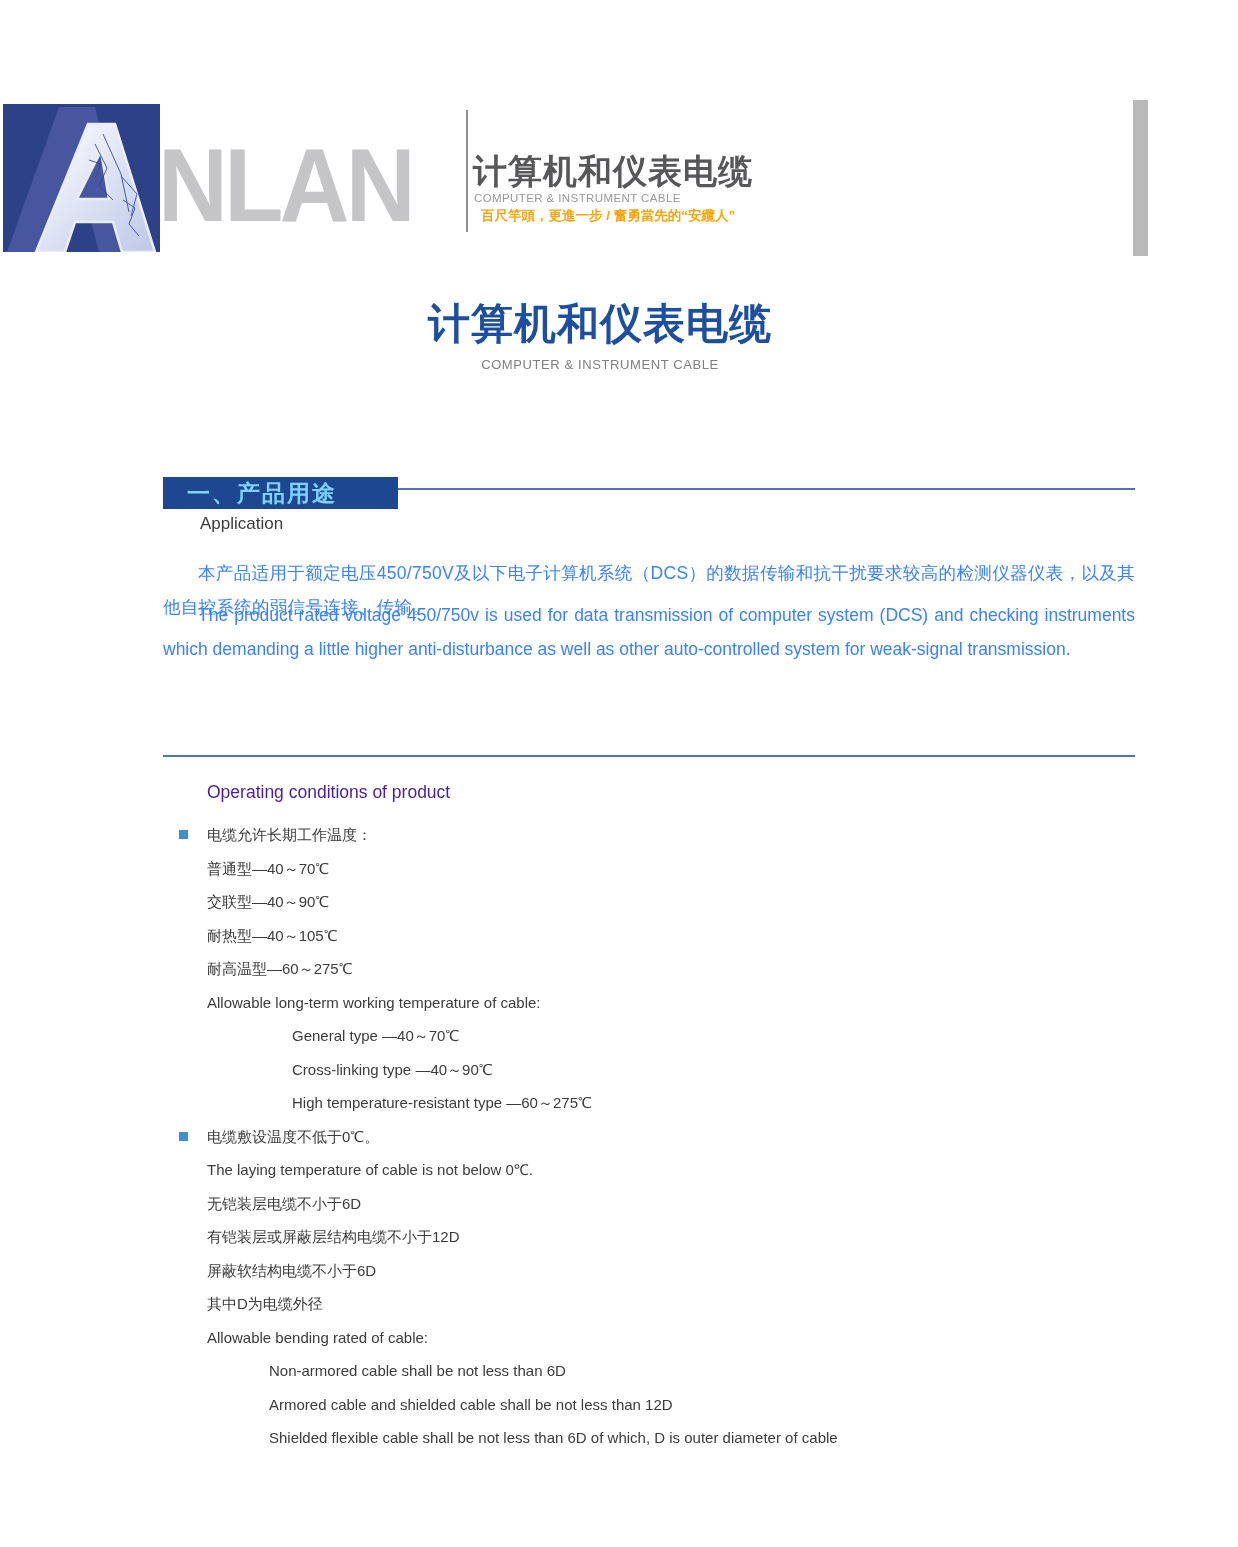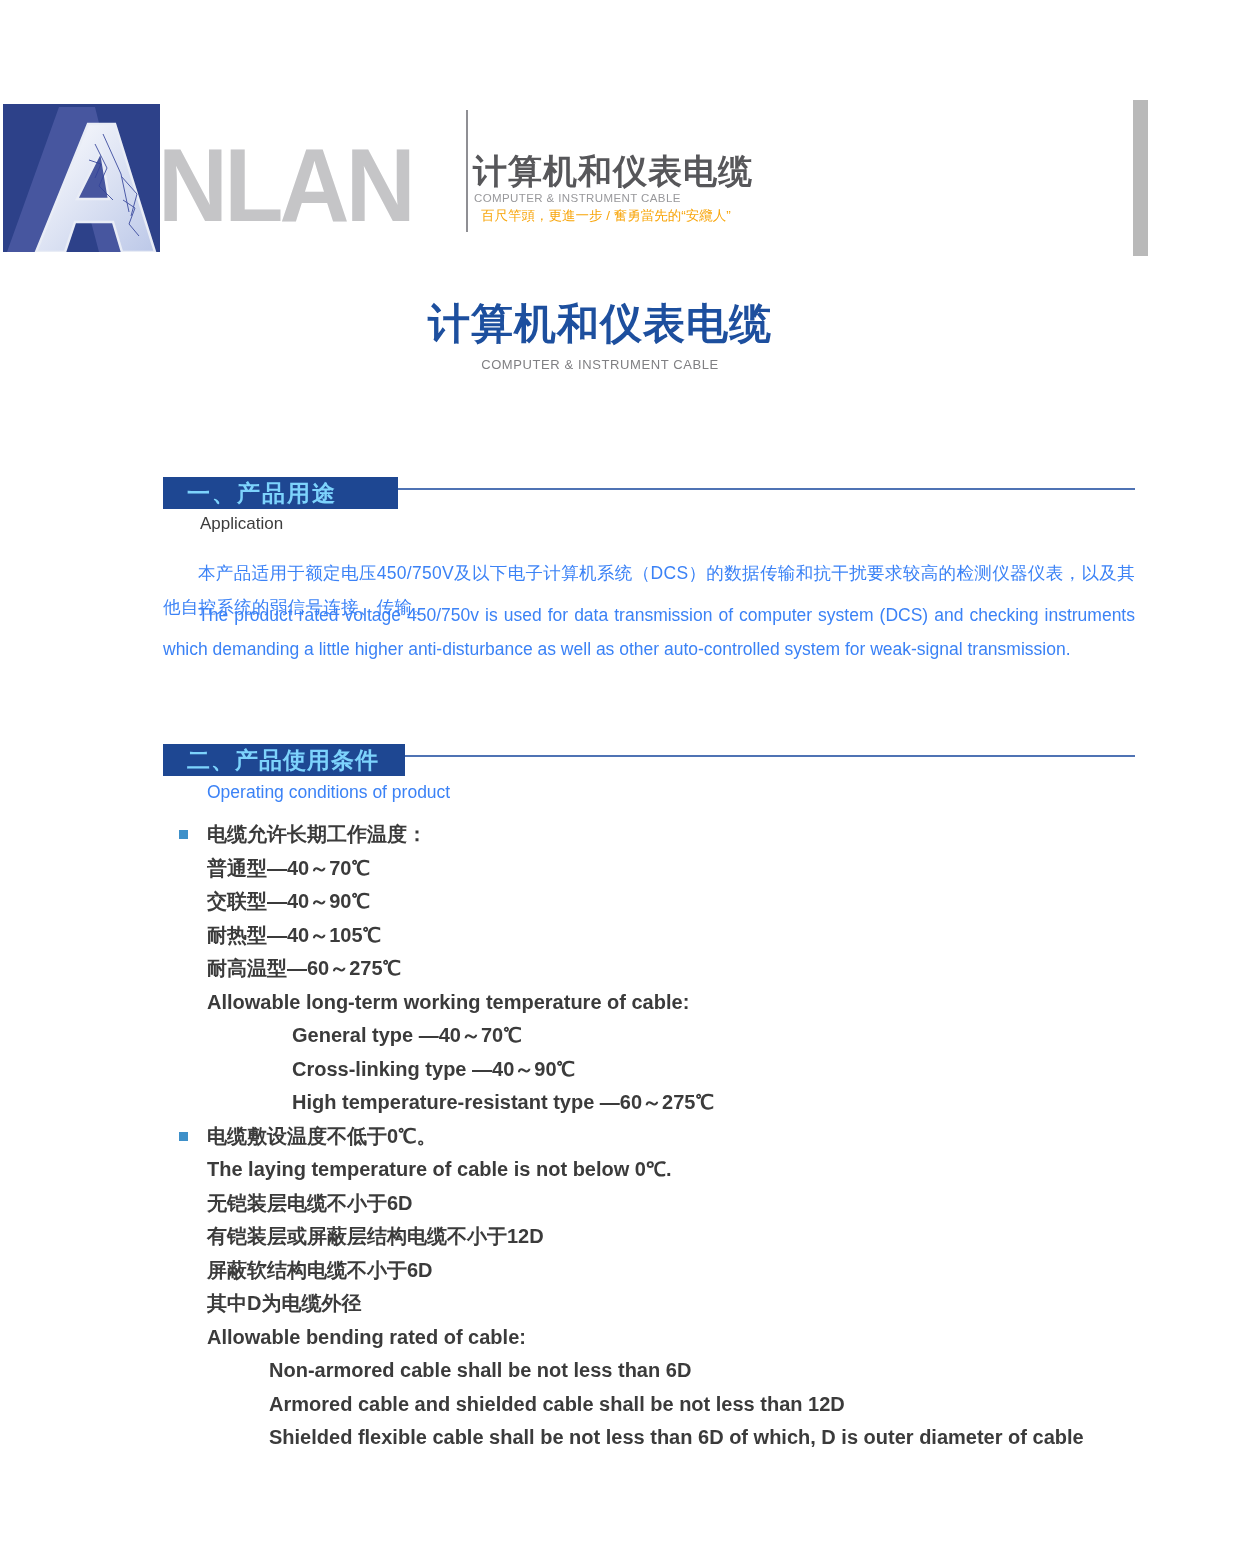--- a/index.html
+++ b/index.html
@@ -8,49 +8,49 @@
 
   
   .logo-square{position:absolute;left:3px;top:104px;width:157px;height:148px;}
   .logo-word{position:absolute;left:158px;top:133px;height:105px;line-height:105px;
              font-size:103px;font-weight:bold;color:#c5c5c7;letter-spacing:-4px;
              transform:scaleX(0.94);transform-origin:left bottom;}
   .hdr-divider{position:absolute;left:466px;top:110px;width:2px;height:122px;background:#8f8f94;}
   .hdr-title-cn{position:absolute;left:473px;top:149px;font-size:34px;font-weight:bold;
                 color:#57575a;letter-spacing:1px;}
   .hdr-title-en{position:absolute;left:474px;top:192px;font-size:11.5px;color:#98989b;letter-spacing:0.4px;}
-  .hdr-slogan{position:absolute;left:481px;top:207px;font-size:13.5px;font-weight:normal;color:#f8a50a;}
+  .hdr-slogan{position:absolute;left:481px;top:207px;font-size:13.5px;font-weight:bold;color:#f8a50a;}
   .photo-block{position:absolute;left:1133px;top:100px;width:105px;height:156px;background:#b9b9b9;overflow:hidden;}
 
   
   .main-title{position:absolute;left:0;top:296px;width:1200px;text-align:center;
               font-size:42px;font-weight:bold;color:#1d4f9e;letter-spacing:1px;}
   .main-sub{position:absolute;left:0;top:357px;width:1200px;text-align:center;
             font-size:13px;color:#7f7f82;letter-spacing:0.6px;}
 
   
   .sec-row{position:absolute;left:163px;width:972px;display:flex;align-items:flex-start;}
   .sec-bar{height:32px;line-height:32px;background:#1e4792;color:#7dd3fc;
            font-size:23px;font-weight:bold;padding-left:24px;letter-spacing:2px;box-sizing:border-box;}
   .sec-rule{flex:1;height:2px;background:#4f73b4;margin-top:11px;}
   .sec1{top:477px;}  .sec1 .sec-bar{width:235px;}
   .sec2{top:744px;}  .sec2 .sec-bar{width:242px;letter-spacing:1px;}
 
   .sub1{position:absolute;left:200px;top:514px;font-size:17px;color:#3c3c3c;}
-  .sub2{position:absolute;left:207px;top:782px;font-size:17.5px;color:#3b82f6;}
+  .sub2{position:absolute;left:207px;top:782px;font-size:17.5px;color:#4c1d95;}
 
   
   .para{position:absolute;left:163px;width:972px;font-size:17.5px;line-height:34px;
         color:#3b82f6;text-align:justify;text-indent:2em;}
   .para-cn{top:556px;letter-spacing:0.3px;}
   .para-en{top:599px;line-height:33.5px;}
 
   
   .list{position:absolute;left:163px;top:818px;width:972px;}
-  .li{position:relative;line-height:33.5px;font-size:20px;color:#3b3b3b;font-weight:bold;}
+  .li{position:relative;line-height:33.5px;font-size:15px;color:#3b3b3b;}
   .li.bullet{padding-left:44px;}
   .li.lv1{padding-left:44px;}
   .li.lv2{padding-left:129px;}
   .li.lv3{padding-left:106px;}
   .bsq{position:absolute;left:16px;top:12px;width:9px;height:9px;background:#3e90c9;}
 </style>
 </head>
 <body>
 
 <div class="page">
@@ -96,21 +96,20 @@
   <div class="sec-row sec1">
     <div class="sec-bar">一、产品用途</div>
     <div class="sec-rule"></div>
   </div>
   <div class="sub1">Application</div>
 
   <div class="para para-cn">本产品适用于额定电压450/750V及以下电子计算机系统（DCS）的数据传输和抗干扰要求较高的检测仪器仪表，以及其他自控系统的弱信号连接、传输。</div>
   <div class="para para-en">The product rated voltage 450/750v is used for data transmission of computer system (DCS) and checking instruments which demanding a little higher anti-disturbance as well as other auto-controlled system for weak-signal transmission.</div>
 
   <div class="sec-row sec2">
-    <div class="sec-bar">二、产品使用条件</div>
     <div class="sec-rule"></div>
   </div>
   <div class="sub2">Operating conditions of product</div>
 
   <div class="list">
     <div class="li bullet"><span class="bsq"></span><span>电缆允许长期工作温度：</span></div>
     <div class="li lv1"><span>普通型—40～70℃</span></div>
     <div class="li lv1"><span>交联型—40～90℃</span></div>
     <div class="li lv1"><span>耐热型—40～105℃</span></div>
     <div class="li lv1"><span>耐高温型—60～275℃</span></div>

